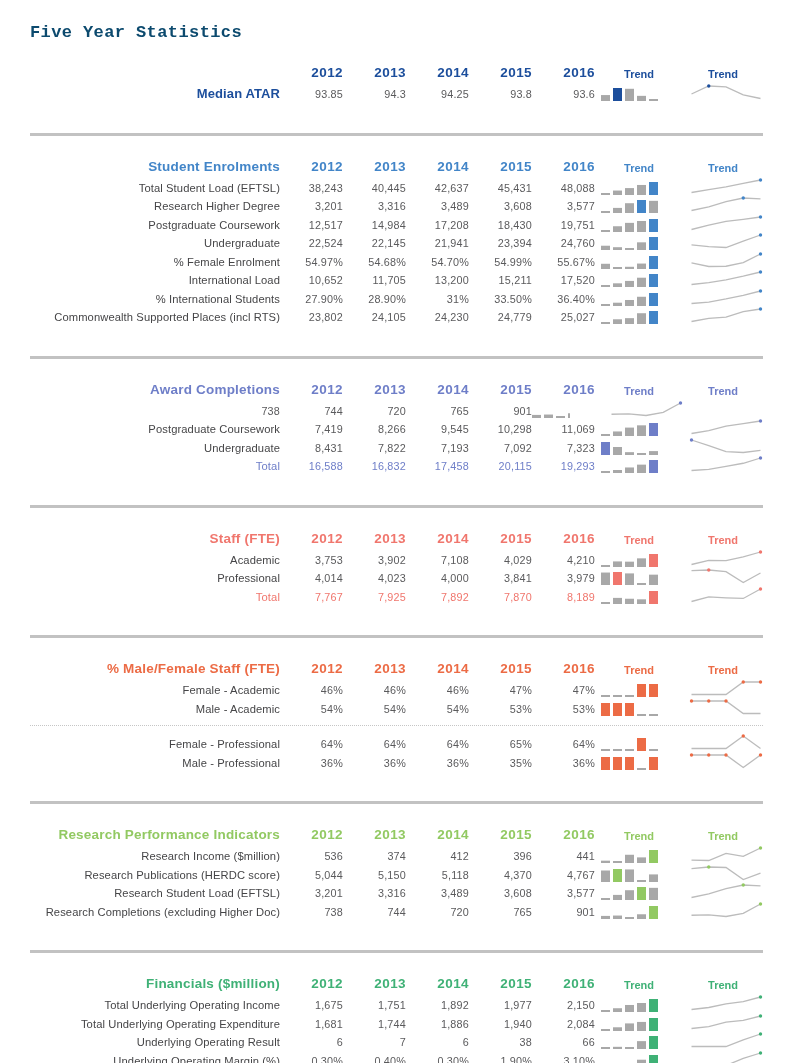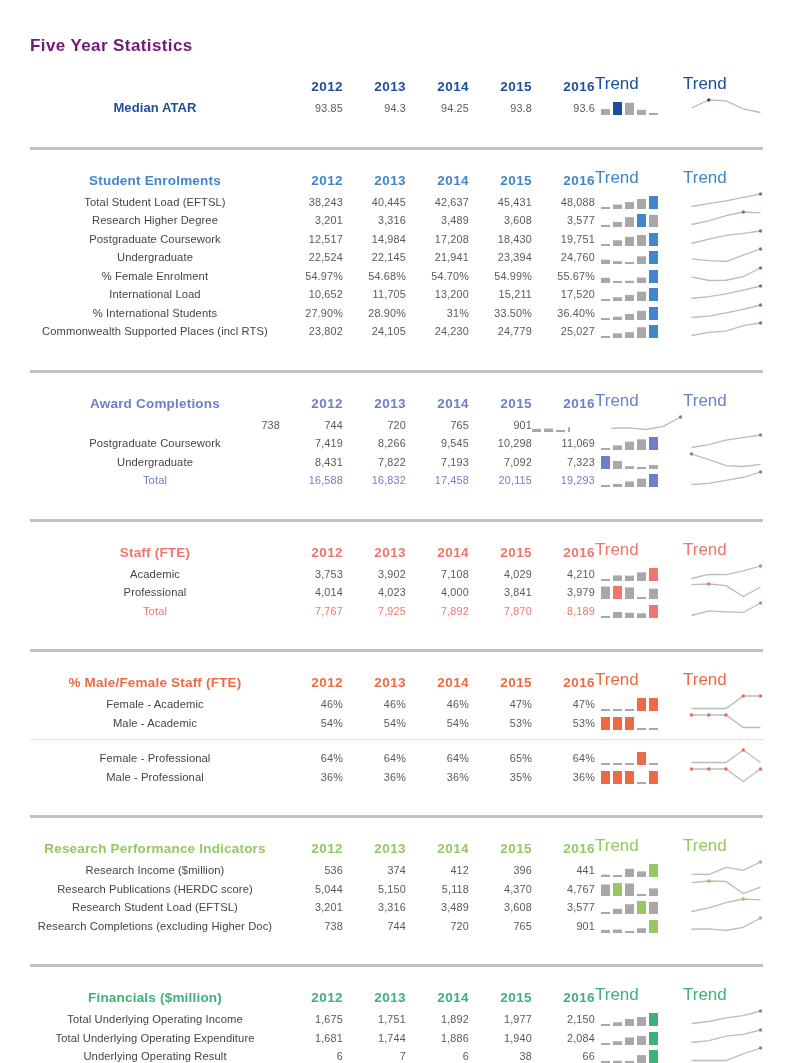--- a/index.html
+++ b/index.html
@@ -4,36 +4,36 @@
 <style>
   * { margin:0; padding:0; box-sizing:border-box; }
   html,body { background:#ffffff; }
   body {
     width:793px; height:1063px; overflow:hidden;
     font-family:"Liberation Sans", "DejaVu Sans", sans-serif;
     padding:16px 30px 0 30px;
     color:#454547;
   }
   .page-title {
-    font-size:17px; font-weight:bold; color:#701a75;
-    letter-spacing:.4px; margin:20px 0 16px 0;
+    font-size:17px; font-weight:bold; color:#0c4a6e;
+    letter-spacing:.4px; margin:7px 0 16px 0;font-family:Liberation Mono, monospace;
   }
   .section { --accent:#1c4e9c; }
   .row {
     display:grid;
     grid-template-columns:250px 63px 63px 63px 63px 63px 88px 80px;
     align-items:end;
   }
   .header-row { height:22px; margin-bottom:3px; }
   .data-row { height:18.5px; }
-  .label-cell { text-align:center; white-space:nowrap; }
+  .label-cell { text-align:right; white-space:nowrap; }
   .num-cell { text-align:right; white-space:nowrap; }
   .header-title { font-size:13.5px; font-weight:bold; color:var(--accent); letter-spacing:.2px; }
   .year-header { font-size:13.5px; font-weight:bold; color:var(--accent); letter-spacing:.4px; }
-  .trend-header { font-size:17px; font-weight:normal; color:var(--accent); text-align:left; }
+  .trend-header { font-size:11px; font-weight:bold; color:var(--accent); text-align:center; }
   .row-label { font-size:11.2px; color:#454547; letter-spacing:.1px; padding-bottom:3px; }
   .value { font-size:10.8px; color:#5a5a5c; letter-spacing:.2px; padding-bottom:3px; }
   .style-title .row-label { font-size:13px; font-weight:bold; color:var(--accent); padding-bottom:2px; }
   .style-total .row-label, .style-total .value { font-weight:normal; color:var(--accent); }
   .spark-cell { display:flex; justify-content:flex-end; align-items:flex-end; padding-bottom:2px; }
   .bars-cell { padding-right:25px; }
   .section-divider { height:3px; background:#c2c2c2; margin:31px 0 16px 0; }
   .dotted-divider { border-top:1px dotted #c6c6c6; margin:9px 0 7px 0; }
   svg { display:block; }
 </style>

